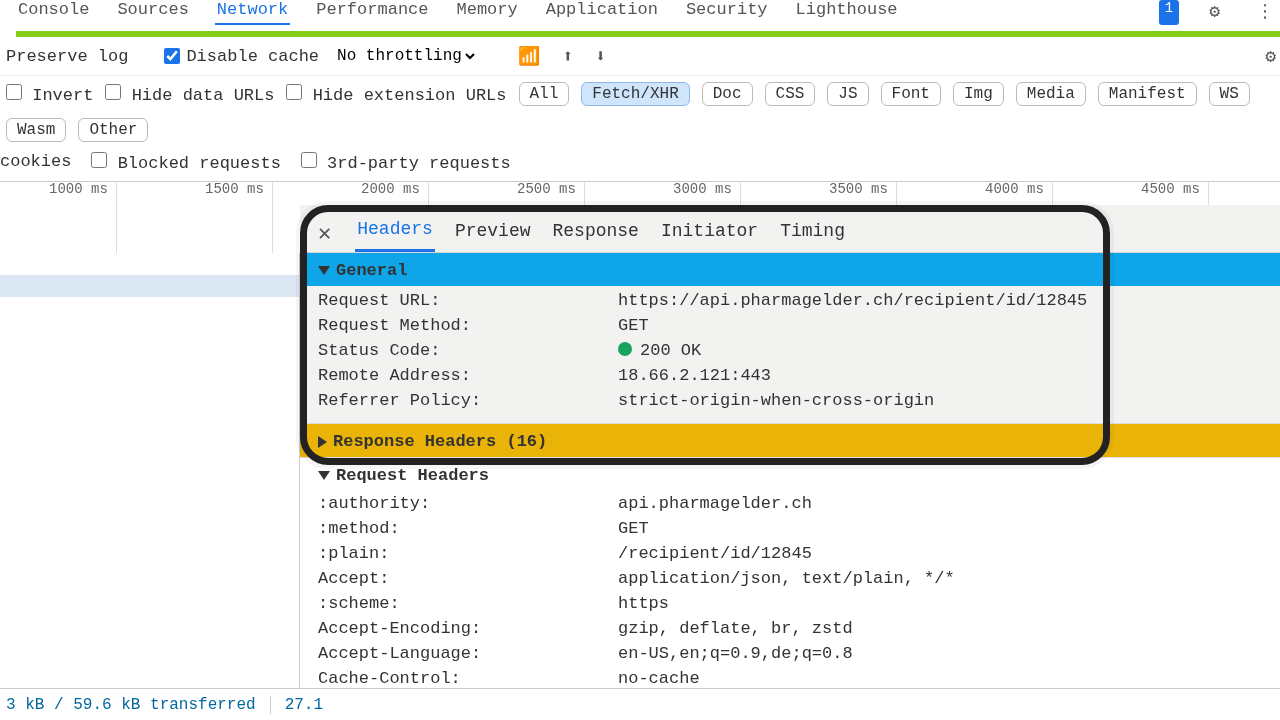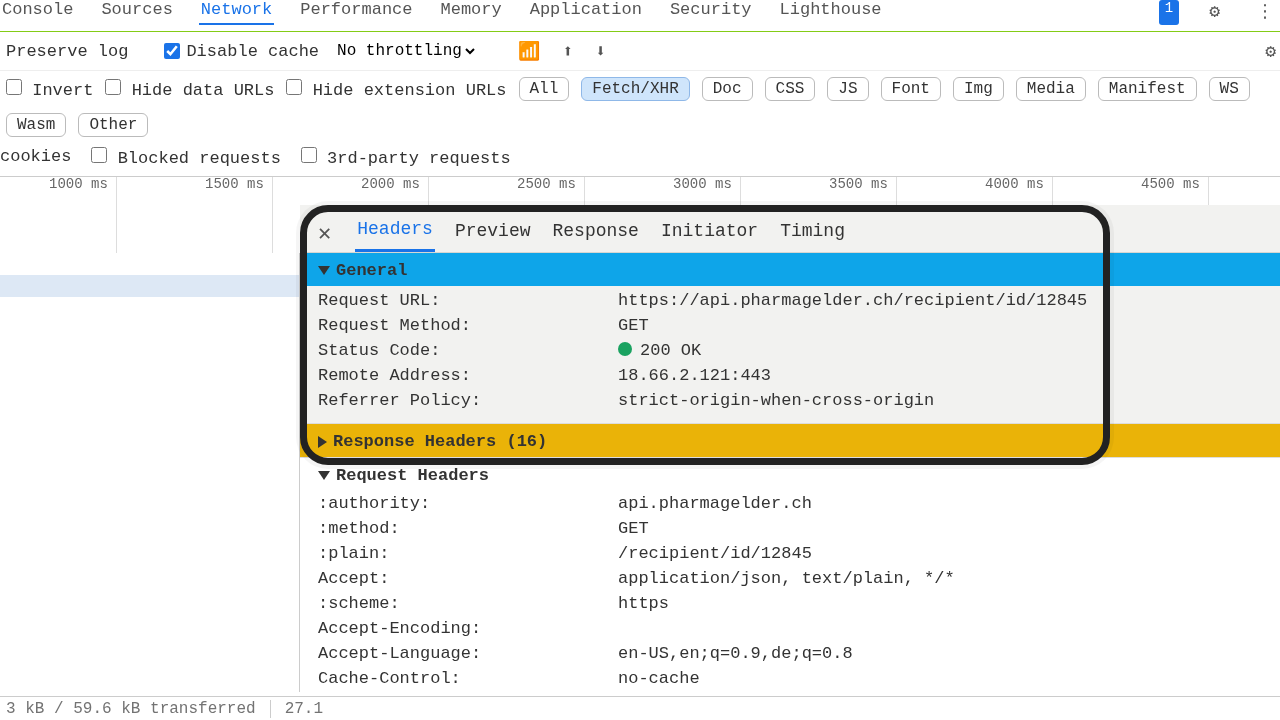--- a/index.html
+++ b/index.html
@@ -10,23 +10,24 @@
     background: #fff;
     width: 1280px;
     height: 720px;
     overflow: hidden;
     position: relative;
   }
   .top-tabs {
     display: flex;
     gap: 24px;
     padding: 0 0 6px 0;
-    border-bottom: 1px solid #84cc16;
+    border-bottom: 6px solid #84cc16;
     font-size: 17px;
     color: #555;
+    margin-left: 16px;
   }
   .top-tabs .tab { padding: 0 2px 4px 2px; cursor: pointer; }
   .top-tabs .tab.active { color: #1a73e8; border-bottom: 2px solid #1a73e8; }
   .top-tabs .spacer { flex: 1; }
   .top-tabs .icon { font-size: 18px; color: #555; padding: 0 6px; }
   .badge-errs { background:#1a73e8; color:#fff; padding:0 6px; border-radius:3px; font-size:14px;}
   .toolbar-row {
     display: flex; align-items: center; gap: 14px;
     padding: 8px 0 8px 6px; font-size: 17px;
     border-bottom: 1px solid #eee;
@@ -86,24 +87,24 @@
   .tri { display:inline-block; width:0;height:0; }
   .tri.down { border-left:6px solid transparent; border-right:6px solid transparent; border-top:9px solid #333;}
   .tri.right{ border-top:6px solid transparent; border-bottom:6px solid transparent; border-left:9px solid #333;}
   .kv-block { background:#f2f2f0; padding: 2px 0 10px 0; }
   .kv { display:flex; padding:3px 18px; font-size:17px;}
   .kv .k { width:300px; color:#333; }
   .kv .v { color:#333; }
   .status-dot { display:inline-block; width:14px; height:14px; background:#1aa260; border-radius:50%; margin-right:8px; vertical-align:-1px;}
   .req-headers { padding-bottom:40px; }
   .status-bar {
-    position:absolute; left:0; right:0; bottom:0; height:24px;
+    position:absolute; left:0; right:0; bottom:0; height:32px;
     background:#fff; border-top:1px solid #ccc;
     display:flex; align-items:center; gap:14px; padding:0 6px;
-    font-size:16px; color:#737373;
+    font-size:16px; color:#0369a1;
   }
   input[type=checkbox]{ width:16px; height:16px; accent-color:#1a73e8;}
 </style>
 </head>
 <body>
 
 <div class="top-tabs">
   <span class="tab">Console</span>
   <span class="tab">Sources</span>
   <span class="tab active">Network</span>
@@ -240,20 +241,21 @@
       <div class="kv">
         <span class="k">Accept:</span>
         <span class="v">application/json, text/plain, */*</span>
       </div>
       <div class="kv">
         <span class="k">:scheme:</span>
         <span class="v">https</span>
       </div>
       <div class="kv">
         <span class="k">Accept-Encoding:</span>
+        <span class="v">gzip, deflate, br, zstd</span>
       </div>
       <div class="kv">
         <span class="k">Accept-Language:</span>
         <span class="v">en-US,en;q=0.9,de;q=0.8</span>
       </div>
       <div class="kv">
         <span class="k">Cache-Control:</span>
         <span class="v">no-cache</span>
       </div>
     </div>

